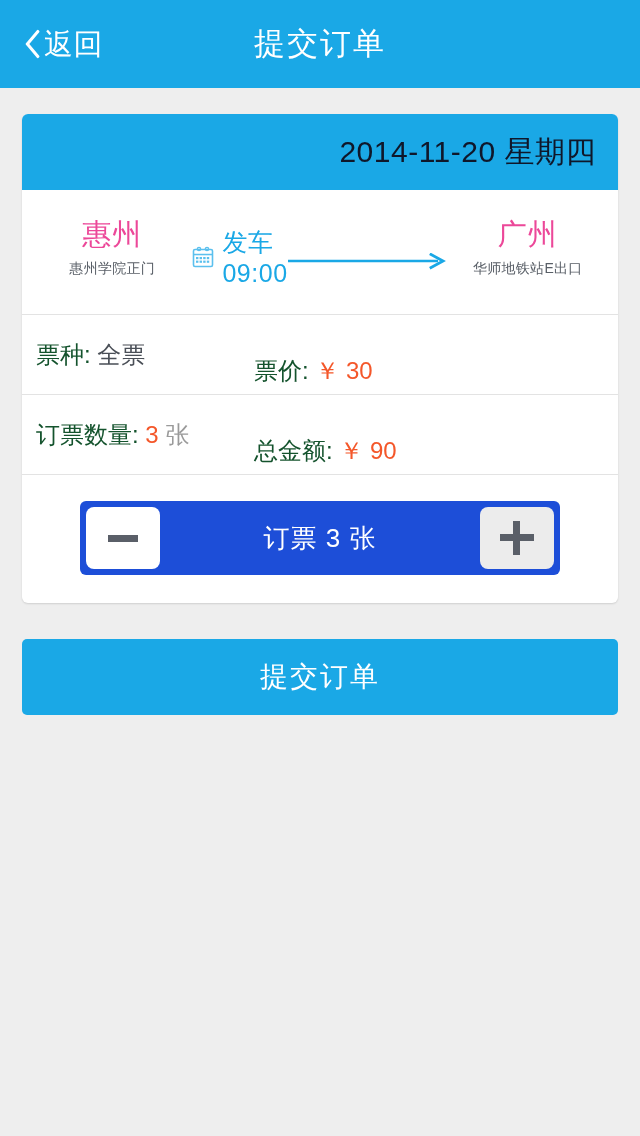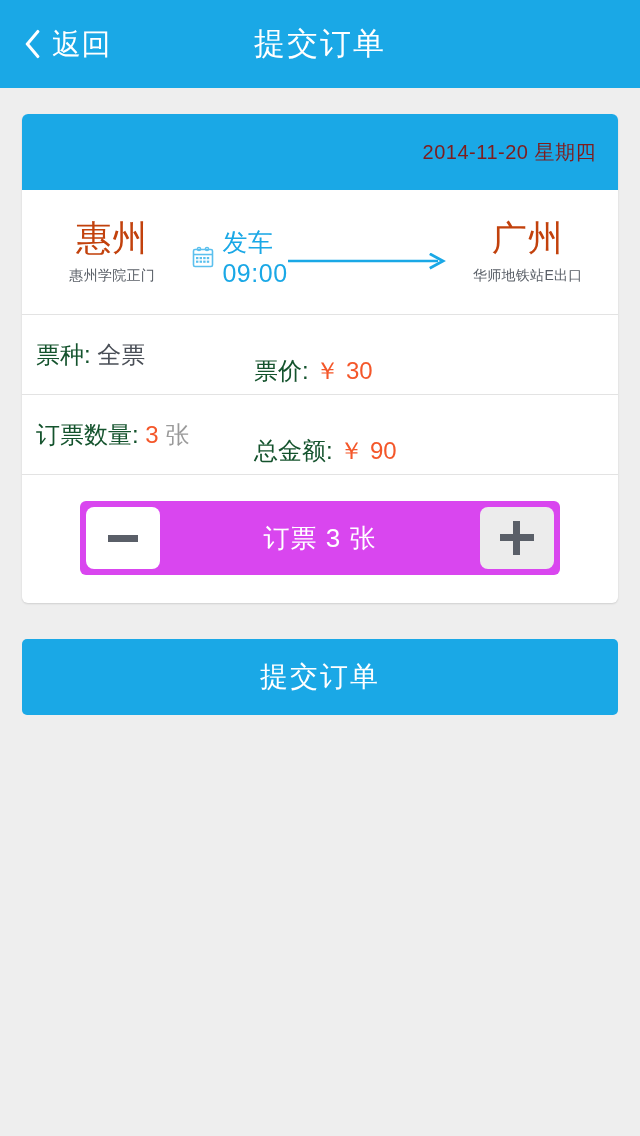--- a/index.html
+++ b/index.html
@@ -24,21 +24,21 @@
     display: flex;
     align-items: center;
   }
   .back-btn {
     position: absolute;
     left: 14px;
     top: 0;
     height: 88px;
     display: flex;
     align-items: center;
-    gap: 12px;
+    gap: 4px;
     padding: 0 8px 0 4px;
   }
   .chevron-left {
     width: 22px;
     height: 34px;
     position: relative;
     flex: 0 0 auto;
   }
   .chevron-left::before,
   .chevron-left::after {
@@ -85,40 +85,40 @@
 
   .card-datebar {
     background: #1aa8e6;
     height: 76px;
     display: flex;
     align-items: center;
     justify-content: flex-end;
     padding-right: 22px;
   }
   .card-date {
-    color: #7f1d1d;
-    font-size: 20px;
+    color: #0f172a;
+    font-size: 30px;
     letter-spacing: 0.5px;
   }
 
   
   .route {
     display: flex;
     align-items: flex-start;
     padding: 24px 10px 26px 10px;
     border-bottom: 1px solid #e3e3e3;
   }
   .route-end {
     width: 200px;
     text-align: center;
     padding-top: 4px;
   }
   .city {
-    font-size: 35px;
-    color: #c2410c;
+    font-size: 29px;
+    color: #ec4899;
     line-height: 1.15;
     letter-spacing: 1px;
   }
   .station {
     font-size: 14px;
     color: #585e66;
     margin-top: 9px;
     letter-spacing: 0.3px;
     white-space: nowrap;
   }
@@ -168,21 +168,21 @@
   .val-orange { color: #f4572a; }
   .val-gray { color: #9a9a9a; }
 
   
   .stepper-area {
     padding: 26px 58px 28px 58px;
   }
   .stepper {
     position: relative;
     height: 74px;
-    background: #d946ef;
+    background: #1d4ed8;
     border-radius: 6px;
     display: flex;
     align-items: center;
     justify-content: center;
   }
   .step-btn {
     position: absolute;
     top: 6px;
     width: 74px;
     height: 62px;

